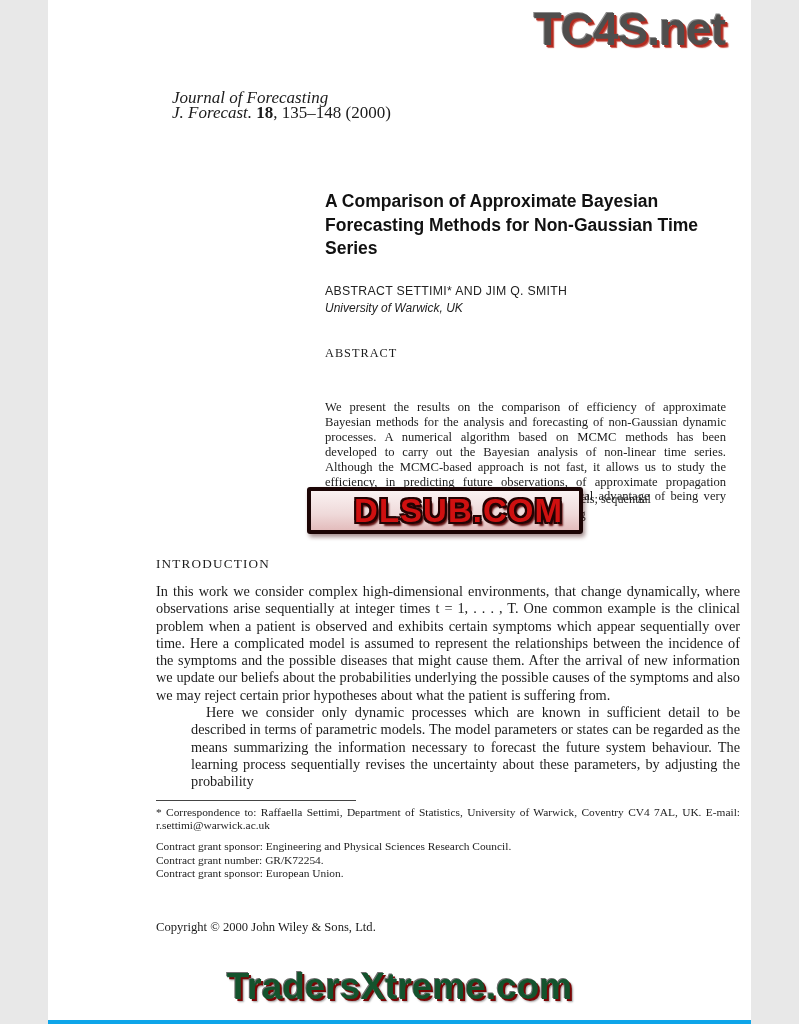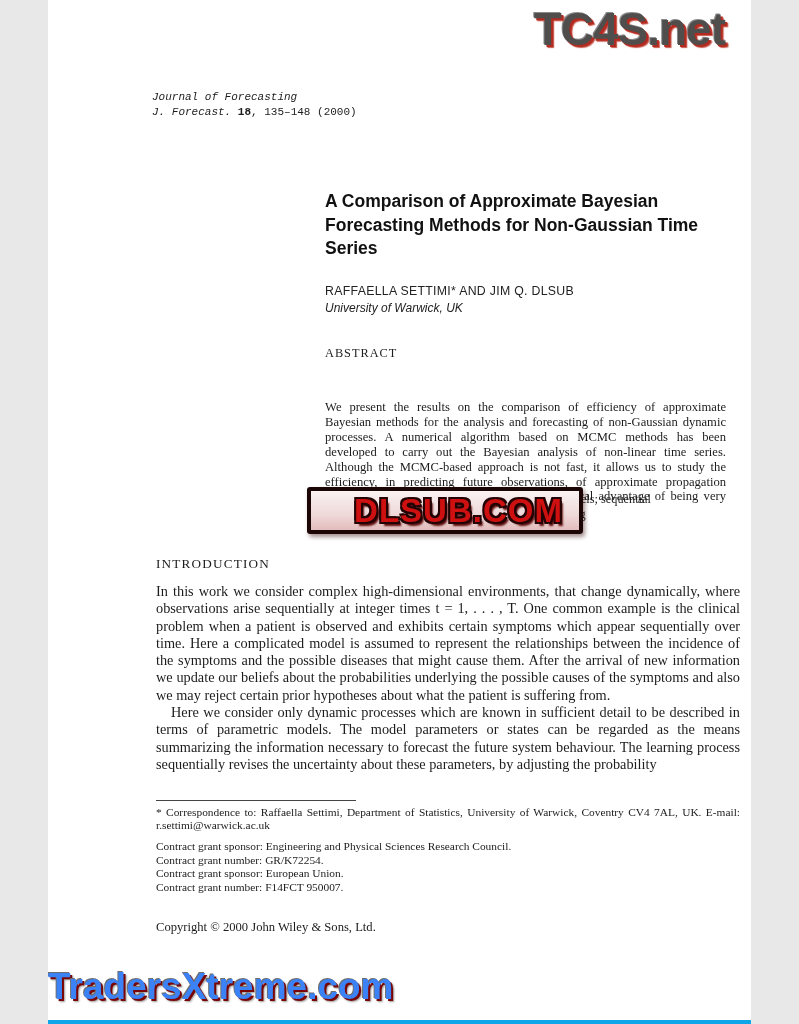--- a/index.html
+++ b/index.html
@@ -50,38 +50,37 @@
     letter-spacing: 1px;
     color: #cf1010;
     text-shadow: -2px -2px 0 #230303, 2px -2px 0 #230303, -2px 2px 0 #230303,
                  2px 2px 0 #230303, 3px 4px 2px #5d0a0a;
   }
   .wm-traders {
     position: absolute;
     left: 0;
     right: 0;
     top: 966px;
-    text-align: left;
+    text-align: center;
     font-family: "Liberation Sans", sans-serif;
     font-weight: bold;
     font-size: 37px;
-    color: #3b82f6;
+    color: #14532d;
     text-shadow: -1px -1px 0 #6e6e6e, 2px 2px 0 #7a0505, 3px 3px 2px #9c9c9c;
     letter-spacing: 0px;
   }
 
   
   .journal-block {
     position: absolute;
-    left: 104px;
+    left: 124px;
     top: 90px;
-    font-size: 11px;
+    font-size: 17px;
     line-height: 15px;
     font-style: italic;
-    font-family: Liberation Mono, monospace;
   }
   .journal-block .vol { font-style: normal; font-weight: bold; }
   .journal-block .cite-post { font-style: normal; }
 
   
   .title {
     position: absolute;
     left: 277px;
     top: 190px;
     width: 412px;
@@ -153,21 +152,21 @@
   }
   .body-text {
     position: absolute;
     left: 108px;
     top: 583px;
     width: 584px;
     font-size: 14.3px;
     line-height: 17.3px;
     text-align: justify;
   }
-  .body-text p + p { text-indent: 15px; }
+  .body-text p + p { text-indent: 15px; margin-left: 35px; }
 
   
   .footnote-rule {
     position: absolute;
     left: 108px;
     top: 800px;
     width: 200px;
     height: 0;
     border-top: 1px solid #444;
   }
@@ -213,21 +212,21 @@
 <div class="page">
 
   <div class="wm-tc4s">TC4S.net</div>
 
   <div class="journal-block">
     <div>Journal of Forecasting</div>
     <div><span>J. Forecast. </span><span class="vol">18</span><span class="cite-post">, 135–148 (2000)</span></div>
   </div>
 
   <h1 class="title">A Comparison of Approximate Bayesian Forecasting Methods for Non-Gaussian Time Series</h1>
-  <div class="authors">RAFFAELLA SETTIMI* AND JIM Q. DLSUB</div>
+  <div class="authors">ABSTRACT SETTIMI* AND JIM Q. SMITH</div>
   <div class="affiliation">University of Warwick, UK</div>
 
   <div class="abstract-heading">ABSTRACT</div>
   <div class="abstract-text">We present the results on the comparison of efficiency of approximate Bayesian methods for the analysis and forecasting of non-Gaussian dynamic processes. A numerical algorithm based on MCMC methods has been developed to carry out the Bayesian analysis of non-linear time series. Although the MCMC-based approach is not fast, it allows us to study the efficiency, in predicting future observations, of approximate propagation procedures that, being algebraic, have the practical advantage of being very quick. Copyright © 2000 John Wiley &amp; Sons, Ltd.</div>
 
   <div class="keywords">
     <span class="kw-label">KEY WORDS</span><span class="kw-text">Dynamic generalized linear models; sequential approximation; Markov chain Monte Carlo sampling</span>
   </div>
 
   <div class="wm-dlsub">
@@ -239,20 +238,19 @@
     <p>In this work we consider complex high-dimensional environments, that change dynamically, where observations arise sequentially at integer times t = 1, . . . , T. One common example is the clinical problem when a patient is observed and exhibits certain symptoms which appear sequentially over time. Here a complicated model is assumed to represent the relationships between the incidence of the symptoms and the possible diseases that might cause them. After the arrival of new information we update our beliefs about the probabilities underlying the possible causes of the symptoms and also we may reject certain prior hypotheses about what the patient is suffering from.</p>
     <p>Here we consider only dynamic processes which are known in sufficient detail to be described in terms of parametric models. The model parameters or states can be regarded as the means summarizing the information necessary to forecast the future system behaviour. The learning process sequentially revises the uncertainty about these parameters, by adjusting the probability</p>
   </div>
 
   <div class="footnote-rule"></div>
   <div class="correspondence">* Correspondence to: Raffaella Settimi, Department of Statistics, University of Warwick, Coventry CV4 7AL, UK. E-mail: r.settimi@warwick.ac.uk</div>
   <div class="grants">
     <div>Contract grant sponsor: Engineering and Physical Sciences Research Council.</div>
     <div>Contract grant number: GR/K72254.</div>
     <div>Contract grant sponsor: European Union.</div>
-    <div>Contract grant number: F14FCT 950007.</div>
   </div>
 
   <div class="copyright-line">Copyright © 2000 John Wiley &amp; Sons, Ltd.</div>
 
   <div class="wm-traders">TradersXtreme.com</div>
 
 </div>
 
 </body></html>

